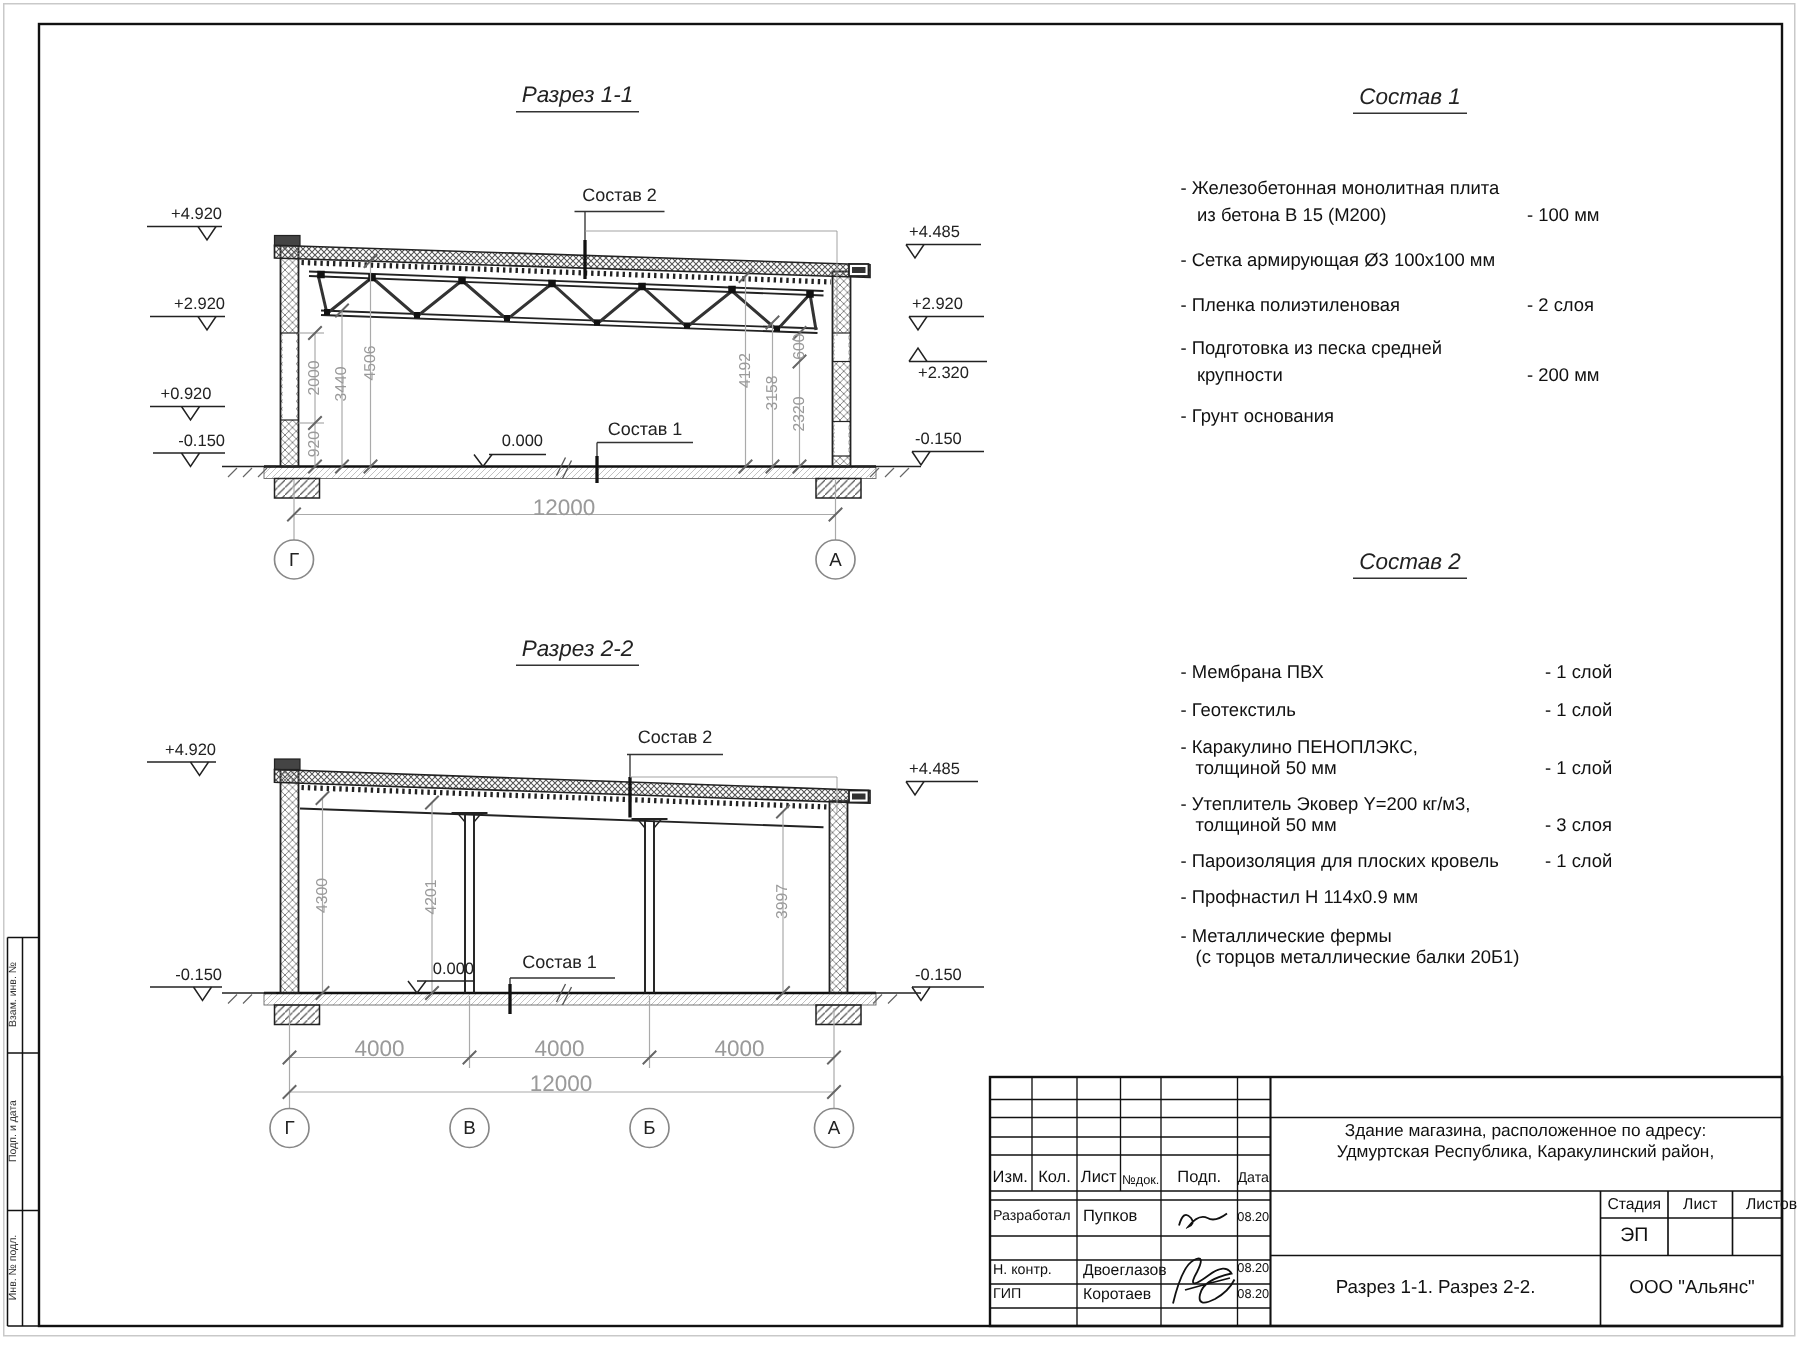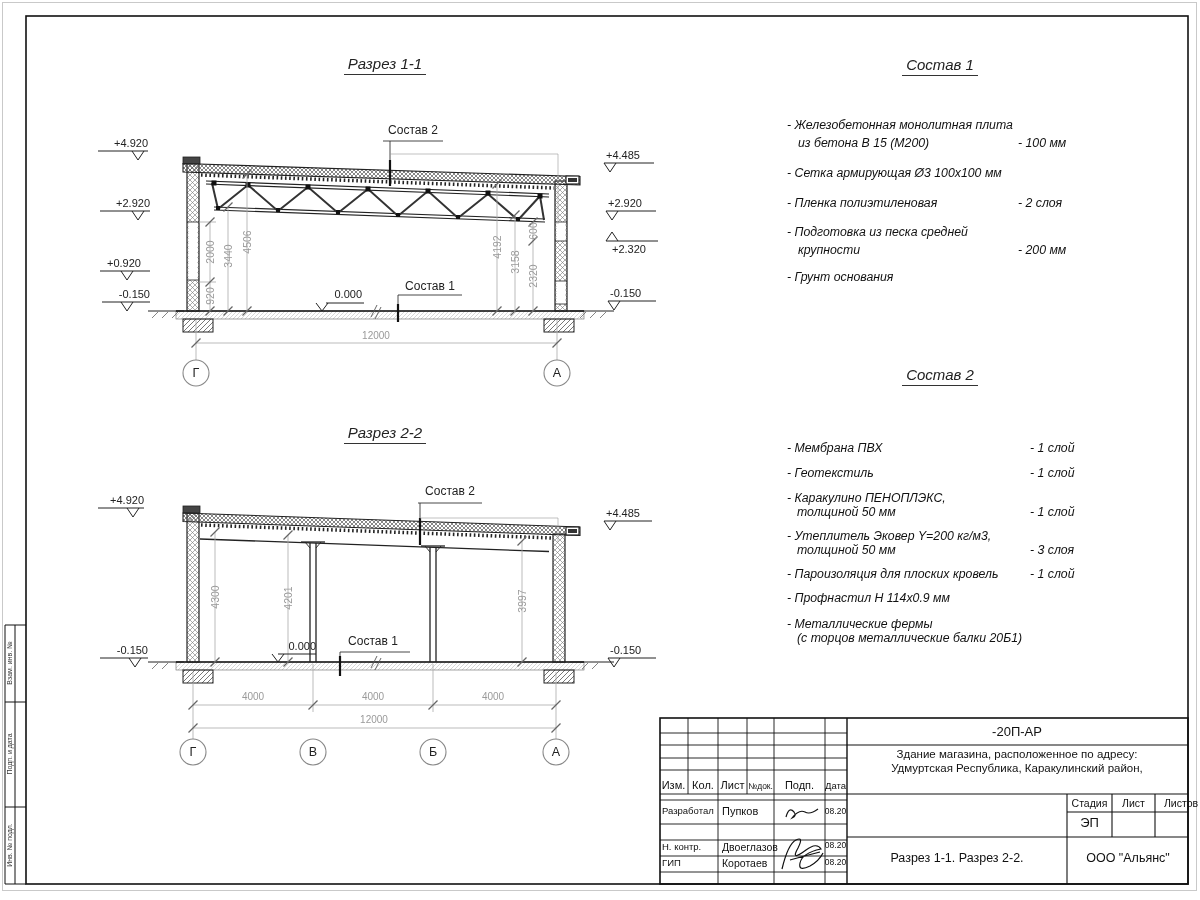--- a/index.html
+++ b/index.html
@@ -3,25 +3,25 @@
 <meta charset="utf-8">
 <style>
   html,body{margin:0;padding:0;background:#ffffff;}
   .sheet{position:relative;width:1200px;height:900px;background:#ffffff;overflow:hidden;
          font-family:"Liberation Sans",sans-serif;}
   svg.lw{position:absolute;left:0;top:0;z-index:1;}
   .t{position:absolute;white-space:nowrap;color:#1c1c1c;z-index:2;line-height:1.15;}
   .ttl{font-size:15px;font-style:italic;color:#222;text-align:center;}
   .ttl span{display:inline-block;border-bottom:1.2px solid #333;padding:0 4px 2px 4px;}
   .elev{font-size:11px;color:#222;}
-  .dim{font-size:10px;color:#9a9a9a;}
+  .dim{font-size:15px;color:#9a9a9a;}
   .vdim{font-size:10.5px;color:#9a9a9a;transform:translate(-50%,-50%) rotate(-90deg);}
   .lbl{font-size:12px;color:#222;text-align:center;}
   .ax{font-size:12.5px;color:#222;text-align:center;width:20px;}
-  .li{font-size:12.3px;color:#111;font-style:italic;}
+  .li{font-size:12.3px;color:#111;}
   .tb{font-size:11px;color:#111;}
   .tbc{text-align:center;}
   .tbs{font-size:8.5px;color:#111;}
   .vside{font-size:7px;color:#333;transform:translate(-50%,-50%) rotate(-90deg);}
 </style>
 </head>
 <body>
 
 <div class="sheet">
 
@@ -355,21 +355,20 @@
 <div class="t li" style="left:1030px;top:505px">- 1 слой</div>
 <div class="t li" style="left:787px;top:529px">- Утеплитель Эковер Y=200 кг/м3,</div>
 <div class="t li" style="left:797px;top:543px">толщиной 50 мм</div>
 <div class="t li" style="left:1030px;top:543px">- 3 слоя</div>
 <div class="t li" style="left:787px;top:567px">- Пароизоляция для плоских кровель</div>
 <div class="t li" style="left:1030px;top:567px">- 1 слой</div>
 <div class="t li" style="left:787px;top:591px">- Профнастил Н 114х0.9 мм</div>
 <div class="t li" style="left:787px;top:617px">- Металлические фермы</div>
 <div class="t li" style="left:797px;top:631px">(с торцов металлические балки 20Б1)</div>
 
-<div class="t tb tbc" style="left:867px;top:725px;width:300px;font-size:13px">-20П-АР</div>
 <div class="t tb tbc" style="left:852px;top:748px;width:330px;font-size:11.5px">Здание магазина, расположенное по адресу:</div>
 <div class="t tb tbc" style="left:852px;top:762px;width:330px;font-size:11.5px">Удмуртская Республика, Каракулинский район,</div>
 <div class="t tb tbc" style="left:659px;top:779px;width:29px">Изм.</div>
 <div class="t tb tbc" style="left:688px;top:779px;width:30px">Кол.</div>
 <div class="t tb tbc" style="left:718px;top:779px;width:29px">Лист</div>
 <div class="t tbs tbc" style="left:747px;top:782px;width:27px">№док.</div>
 <div class="t tb tbc" style="left:774px;top:779px;width:51px">Подп.</div>
 <div class="t tbc" style="left:824px;top:781px;width:23px;font-size:9.5px;color:#111">Дата</div>
 <div class="t" style="left:662px;top:806px;font-size:9.5px;color:#111">Разработал</div>
 <div class="t" style="left:722px;top:805px;font-size:11px;color:#111">Пупков</div>

